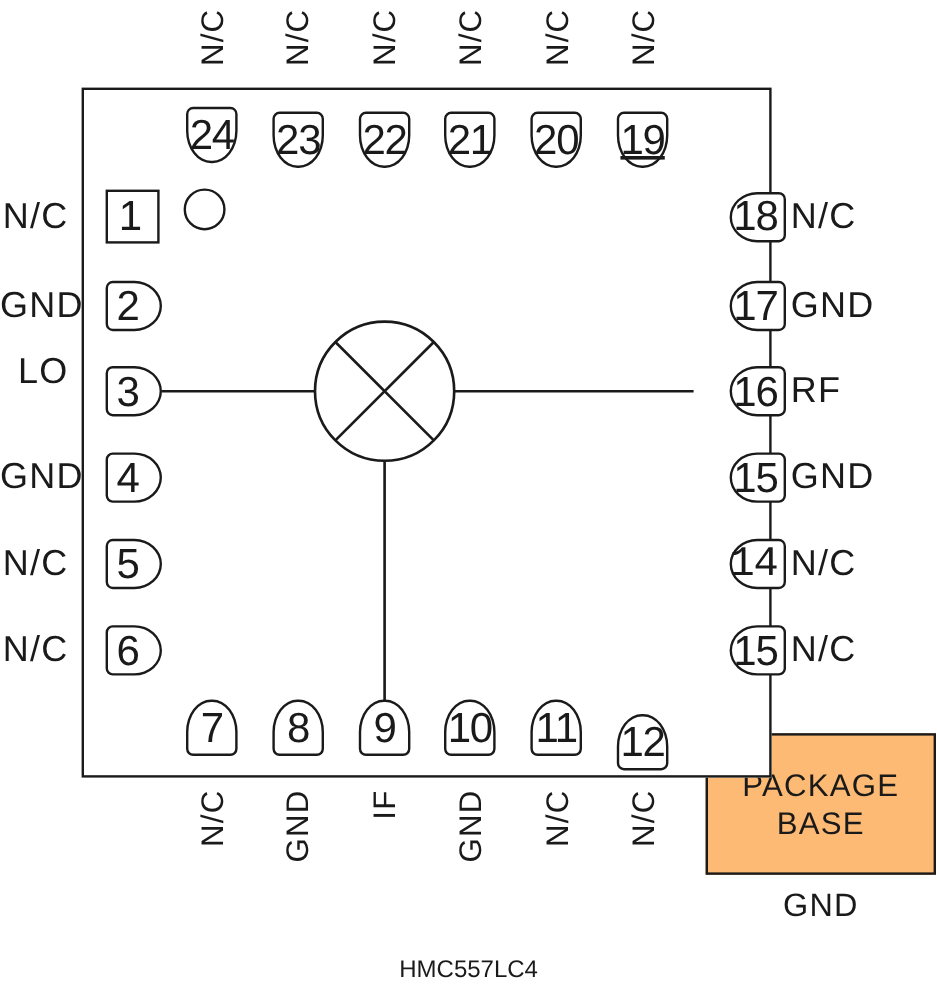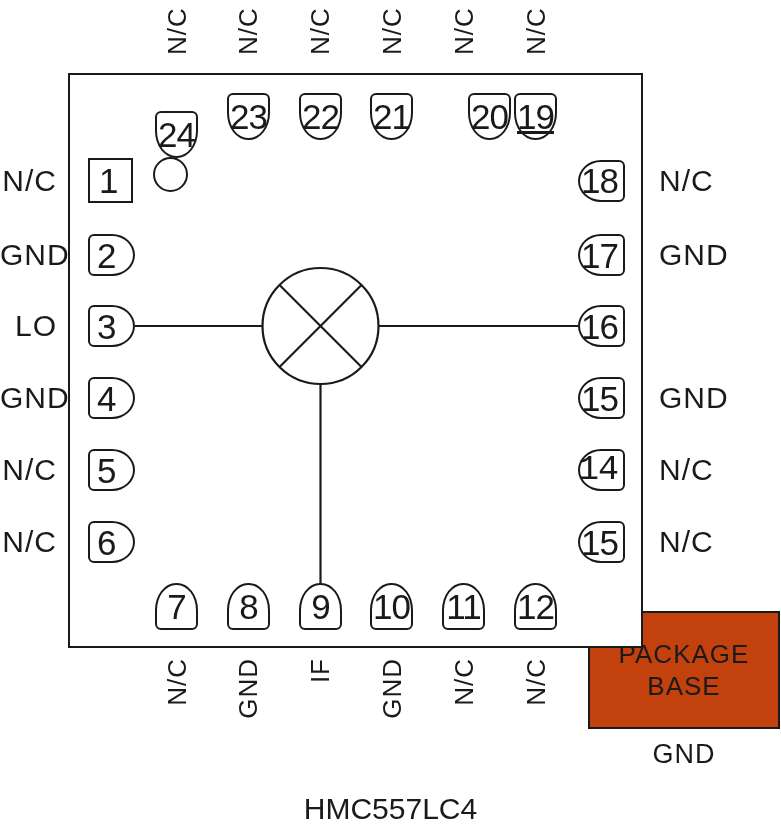--- a/index.html
+++ b/index.html
@@ -21,21 +21,21 @@
     border: 2px solid var(--ink);
     background: #ffffff;
     z-index: 2;
   }
   .package-base-box {
     position: absolute;
     left: 588px; top: 611px;
     width: 192px; height: 118px;
     box-sizing: border-box;
     border: 2px solid var(--ink);
-    background: #c2410c;
+    background: #fdba74;
     z-index: 1;
     display: flex; flex-direction: column;
     justify-content: center; align-items: center;
     font-size: 26px; line-height: 1.25; letter-spacing: 1px;
   }
   .package-base-gnd {
     position: absolute;
     left: 588px; top: 739px; width: 192px;
     text-align: center;
     font-size: 27px; letter-spacing: 1px;
@@ -50,21 +50,21 @@
     border: 2px solid var(--ink);
     background: #ffffff;
     display: flex;
     font-size: 35px;
     z-index: 4;
   }
   .pin-num { line-height: 1; letter-spacing: -1px; }
   .pin-top    { border-radius: 6px 6px 21px 21px / 6px 6px 27px 27px; justify-content: center; align-items: flex-start; padding-top: 4px; }
   .pin-bottom { border-radius: 21px 21px 6px 6px / 27px 27px 6px 6px; justify-content: center; align-items: flex-end; padding-bottom: 4px; }
   .pin-left   { border-radius: 6px 23px 23px 6px / 6px 21px 21px 6px; align-items: center; justify-content: flex-start; padding-left: 7px; }
-  .pin-right  { border-radius: 23px 6px 6px 23px / 21px 6px 6px 21px; align-items: center; justify-content: flex-end; padding-right: 5px; }
+  .pin-right  { border-radius: 23px 6px 6px 23px / 21px 6px 6px 21px; align-items: center; justify-content: flex-end; padding-right: 5px; margin-left: 30px; }
   .pin-square { border-radius: 0; align-items: center; justify-content: flex-start; padding-left: 9px; }
   .pin1-dot {
     position: absolute;
     left: 153px; top: 157px;
     width: 35px; height: 35px;
     box-sizing: border-box;
     border: 2px solid var(--ink);
     border-radius: 50%;
     background: #ffffff;
     z-index: 4;
@@ -82,21 +82,21 @@
     white-space: nowrap;
     transform-origin: top left;
     z-index: 4;
   }
   .rot-label.top    { transform: rotate(-90deg); }
   .rot-label.bottom { transform: rotate(-90deg) translateX(-100%); }
   .diagram-title {
     position: absolute;
     left: 0; top: 793px; width: 781px;
     text-align: center;
-    font-size: 30px; line-height: 31px;
+    font-size: 20px; line-height: 31px;
     z-index: 4;
   }
 </style>
 </head>
 <body>
 
 <div id="stage">
 
   <div class="package-base-box">
     <span>PACKAGE</span>
@@ -113,37 +113,37 @@
       <line x1="320.5" y1="384" x2="320.5" y2="585"></line>
       <circle cx="320.5" cy="326" r="58" fill="#ffffff"></circle>
       <line x1="279.5" y1="285" x2="361.5" y2="367"></line>
       <line x1="361.5" y1="285" x2="279.5" y2="367"></line>
     </g>
   </svg>
 
   <div class="pin1-dot"></div>
 
   <div class="diagram-title">HMC557LC4</div>
-<div class="pin pin-top" style="left: 155px; top: 111px; width: 43px; height: 47px; justify-content: center;">
+<div class="pin pin-top" style="left: 155px; top: 89px; width: 43px; height: 47px; justify-content: center;">
       <span class="pin-num">24</span>
     </div>
     <div class="rot-label top" style="left: 162px; top: 55px;"><span class="">N/C</span></div>
     <div class="pin pin-top" style="left: 227px; top: 93px; width: 43px; height: 47px; text-align: center;">
       <span class="pin-num">23</span>
     </div>
     <div class="rot-label top" style="left: 233px; top: 55px;"><span class="">N/C</span></div>
     <div class="pin pin-top" style="left: 299px; top: 93px; width: 43px; height: 47px;">
       <span class="pin-num">22</span>
     </div>
     <div class="rot-label top" style="left: 305px; top: 55px;"><span class="">N/C</span></div>
     <div class="pin pin-top" style="left: 370px; top: 93px; width: 43px; height: 47px;">
       <span class="pin-num">21</span>
     </div>
     <div class="rot-label top" style="left: 377px; top: 55px;"><span class="">N/C</span></div>
-    <div class="pin pin-top" style="left: 468px; top: 93px; width: 43px; height: 47px;">
+    <div class="pin pin-top" style="left: 442px; top: 93px; width: 43px; height: 47px;">
       <span class="pin-num">20</span>
     </div>
     <div class="rot-label top" style="left: 449px; top: 55px;"><span class="">N/C</span></div>
     <div class="pin pin-top" style="left: 514px; top: 93px; width: 43px; height: 47px; text-decoration: underline;">
       <span class="pin-num">19</span>
     </div>
     <div class="rot-label top" style="left: 521px; top: 55px;"><span class="">N/C</span></div>
     <div class="pin pin-bottom" style="left: 155px; top: 583px; width: 43px; height: 47px;">
       <span class="pin-num">7</span>
     </div>
@@ -157,36 +157,36 @@
     </div>
     <div class="rot-label bottom" style="left: 305px; top: 658px;"><span class="">IF</span></div>
     <div class="pin pin-bottom" style="left: 370px; top: 583px; width: 43px; height: 47px;">
       <span class="pin-num">10</span>
     </div>
     <div class="rot-label bottom" style="left: 377px; top: 658px;"><span class="">GND</span></div>
     <div class="pin pin-bottom" style="left: 442px; top: 583px; width: 43px; height: 47px;">
       <span class="pin-num">11</span>
     </div>
     <div class="rot-label bottom" style="left: 449px; top: 658px;"><span class="">N/C</span></div>
-    <div class="pin pin-bottom" style="left: 514px; top: 583px; width: 43px; height: 47px;">
+    <div class="pin pin-bottom" style="left: 514px; top: 595px; width: 43px; height: 47px;">
       <span class="pin-num">12</span>
     </div>
     <div class="rot-label bottom" style="left: 521px; top: 658px;"><span class="">N/C</span></div>
     <div class="pin pin-square" style="left: 88px; top: 158px; width: 45px; height: 45px;">
       <span class="pin-num">1</span>
     </div>
     <div class="side-label left" style="top: 165px;"><span class="">N/C</span></div>
     <div class="pin pin-left" style="left: 88px; top: 234px; width: 47px; height: 42px;">
       <span class="pin-num">2</span>
     </div>
     <div class="side-label left" style="top: 239px;"><span class="">GND</span></div>
     <div class="pin pin-left" style="left: 88px; top: 305px; width: 47px; height: 42px;">
       <span class="pin-num">3</span>
     </div>
-    <div class="side-label left" style="top: 310px;"><span class="">LO</span></div>
+    <div class="side-label left" style="top: 294px;"><span class="">LO</span></div>
     <div class="pin pin-left" style="left: 88px; top: 377px; width: 47px; height: 42px;">
       <span class="pin-num">4</span>
     </div>
     <div class="side-label left" style="top: 382px;"><span class="">GND</span></div>
     <div class="pin pin-left" style="left: 88px; top: 449px; width: 47px; height: 42px;">
       <span class="pin-num">5</span>
     </div>
     <div class="side-label left" style="top: 454px;"><span class="">N/C</span></div>
     <div class="pin pin-left" style="left: 88px; top: 521px; width: 47px; height: 42px;">
       <span class="pin-num">6</span>
@@ -196,20 +196,21 @@
       <span class="pin-num">18</span>
     </div>
     <div class="side-label right" style="top: 165px;"><span class="">N/C</span></div>
     <div class="pin pin-right" style="left: 578px; top: 234px; width: 47px; height: 42px;">
       <span class="pin-num">17</span>
     </div>
     <div class="side-label right" style="top: 239px;"><span class="">GND</span></div>
     <div class="pin pin-right" style="left: 578px; top: 305px; width: 47px; height: 42px;">
       <span class="pin-num">16</span>
     </div>
+    <div class="side-label right" style="top: 310px;"><span class="">RF</span></div>
     <div class="pin pin-right" style="left: 578px; top: 377px; width: 47px; height: 42px;">
       <span class="pin-num">15</span>
     </div>
     <div class="side-label right" style="top: 382px;"><span class="">GND</span></div>
     <div class="pin pin-right" style="left: 578px; top: 449px; width: 47px; height: 42px; font-family: Liberation Mono, monospace;">
       <span class="pin-num">14</span>
     </div>
     <div class="side-label right" style="top: 454px;"><span class="">N/C</span></div>
     <div class="pin pin-right" style="left: 578px; top: 521px; width: 47px; height: 42px;">
       <span class="pin-num">15</span>

